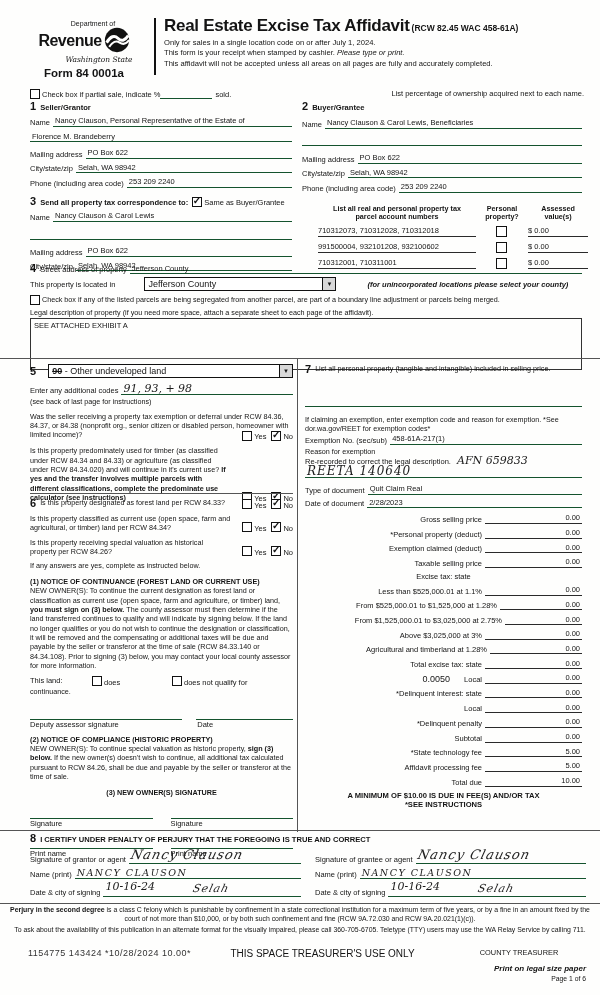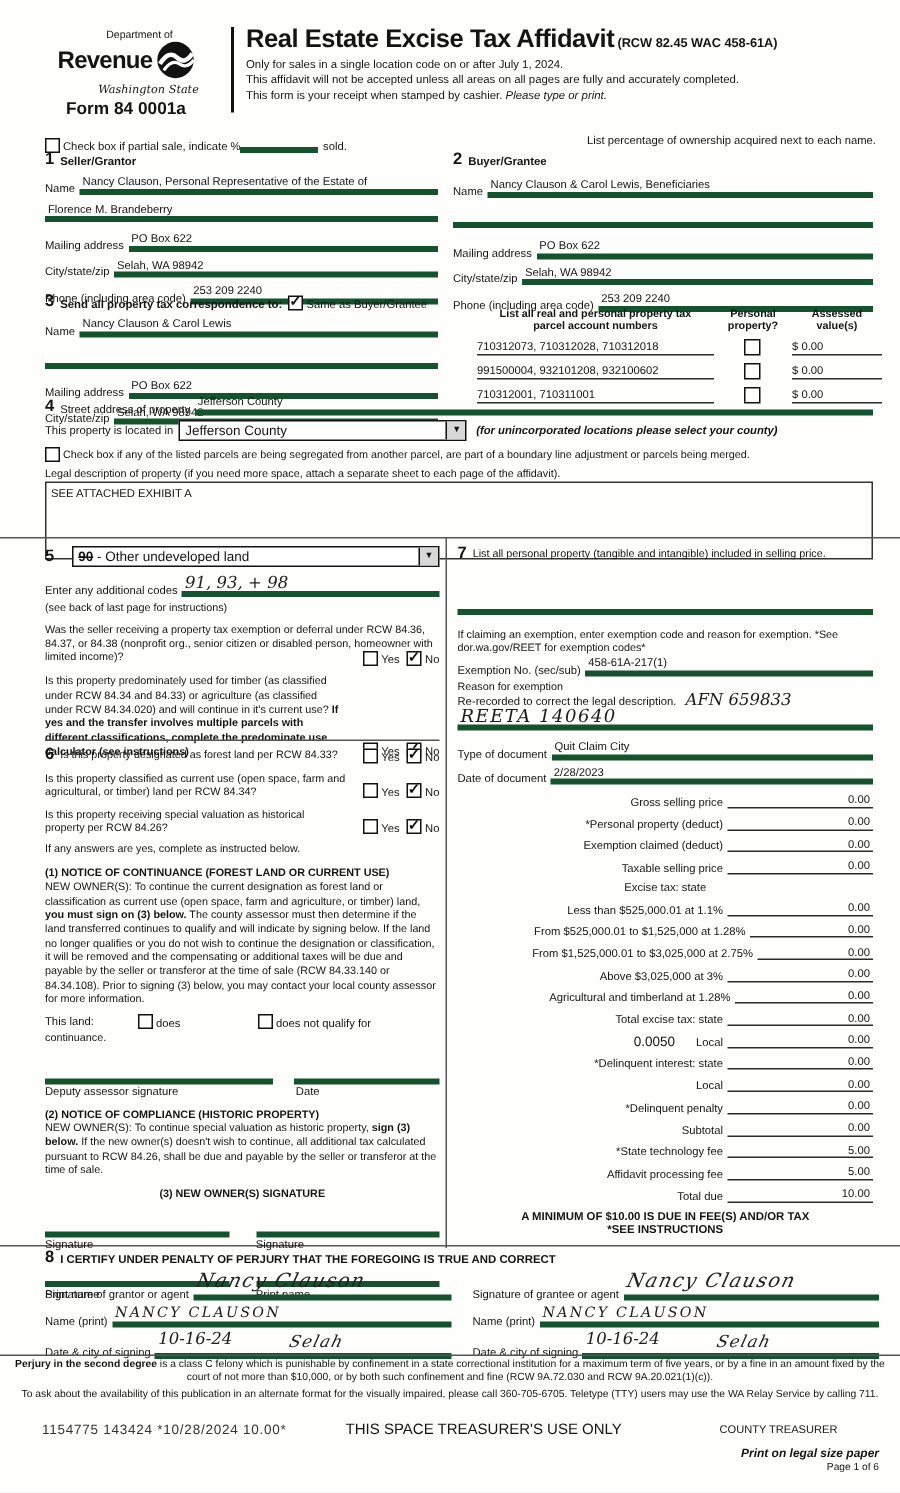--- a/index.html
+++ b/index.html
@@ -17,21 +17,21 @@
   .wastate{font-family:"DejaVu Serif",serif;font-style:italic;font-size:7.5px;margin-left:30px;}
   .formno{font-size:11.5px;font-weight:bold;margin-top:3px;}
   .hdr-div{width:2px;background:#111;margin:4px 8px 4px 6px;}
   .title-col{flex:1;padding-top:2px;}
   .reet-title{font-size:17px;font-weight:bold;letter-spacing:-0.3px;display:inline;}
   .rcw{font-size:8.5px;font-weight:bold;}
   .hnote{font-size:7.6px;margin-top:1.5px;}
   
   .line{display:flex;align-items:flex-end;}
   .lbl{white-space:nowrap;margin-right:3px;}
-  .fld{flex:1;border-bottom:4px solid #14532d;padding:0 2px 0.5px 2px;min-height:8px;}
+  .fld{flex:1;border-bottom:1px solid #14532d;padding:0 2px 0.5px 2px;min-height:8px;}
   .secnum{font-size:11px;font-weight:bold;margin-right:4px;line-height:1;}
   .sechead{display:flex;align-items:flex-end;}
   .sectitle{font-weight:bold;font-size:7.6px;}
   
   .cb{display:inline-block;width:8px;height:8px;border:1.2px solid #111;position:relative;
       vertical-align:-1.5px;margin:0 2px 0 0;background:#fff;flex:none;}
   .cb.checked::after{content:"✓";position:absolute;top:-3px;left:-0.5px;font-size:10px;font-weight:bold;color:#111;}
   .yn{white-space:nowrap;margin-left:6px;}
   .yn .cb{margin-left:5px;}
   
@@ -85,22 +85,22 @@
         </span>
       </div>
       <div class="wastate">Washington State</div>
       <div class="formno">Form 84 0001a</div>
     </div>
     <div class="hdr-div"></div>
     <div class="title-col">
       <span class="reet-title">Real Estate Excise Tax Affidavit</span>
       <span class="rcw">(RCW 82.45 WAC 458-61A)</span>
       <div class="hnote">Only for sales in a single location code on or after July 1, 2024.</div>
+      <div class="hnote"><span>This form is your receipt when stamped by cashier. </span><span class="i">Please type or print.</span></div>
       <div class="hnote">This affidavit will not be accepted unless all areas on all pages are fully and accurately completed.</div>
-      <div class="hnote"><span>This form is your receipt when stamped by cashier. </span><span class="i">Please type or print.</span></div>
     </div>
   </div>
 
   <div class="abs" style="left:30px;top:89px;right:16px;display:flex;justify-content:space-between;">
     <span style="display:flex;align-items:flex-end;">
       <span class="cb"></span>
       <span>Check box if partial sale, indicate %</span>
       <span class="fld" style="flex:none;width:48px;"></span>
       <span style="margin-left:3px;">sold.</span>
     </span>
@@ -205,21 +205,21 @@
       <span class="av">$ 0.00</span>
     </div>
   </div>
 
   <div class="abs" style="left:30px;top:263px;right:18px;">
     <div class="line">
         <span class="secnum">4</span>
       <span class="lbl">Street address of property</span>
       <span class="fld">Jefferson County</span>
       </div>
-    <div style="display:flex;align-items:center;margin-top:3px;">
+    <div style="display:flex;align-items:center;margin-top:3px;gap:25px;">
       <span>This property is located in</span>
       <span class="dd" style="width:190px;margin-left:4px;">
         <span class="dd-val">Jefferson County</span>
         <span class="dd-btn">▼</span>
       </span>
       <span class="b i" style="margin-left:6px;">(for unincorporated locations please select your county)</span>
     </div>
     <div style="margin-top:4px;display:flex;align-items:flex-start;">
       <span class="cb"></span>
       <span class="para">Check box if any of the listed parcels are being segregated from another parcel, are part of a boundary line adjustment or parcels being merged.</span>
@@ -339,21 +339,21 @@
       <span class="fld">458-61A-217(1)</span>
       </div>
     <div class="para" style="margin-top:2px;">Reason for exemption</div>
     <div><span>Re-recorded to correct the legal description.</span>
       <span class="hw" style="margin-left:4px;">AFN 659833</span></div>
     <div class="line" style="margin-top:0;">
         <span class="fld hw" style="font-size:12px;letter-spacing:1px;">REETA 140640</span>
       </div>
     <div class="line" style="margin-top:6px;">
         <span class="lbl">Type of document</span>
-      <span class="fld">Quit Claim City</span>
+      <span class="fld">Quit Claim Real</span>
       </div>
     <div class="line" style="margin-top:3px;">
         <span class="lbl">Date of document</span>
       <span class="fld">2/28/2023</span>
       </div>
 
     <div style="margin-top:5px;">
       <div class="fee-row">
           <span class="fee-label" style="flex:1;">Gross selling price</span>
           <span class="fee-fill" style="flex:0 0 95px;">0.00</span>

